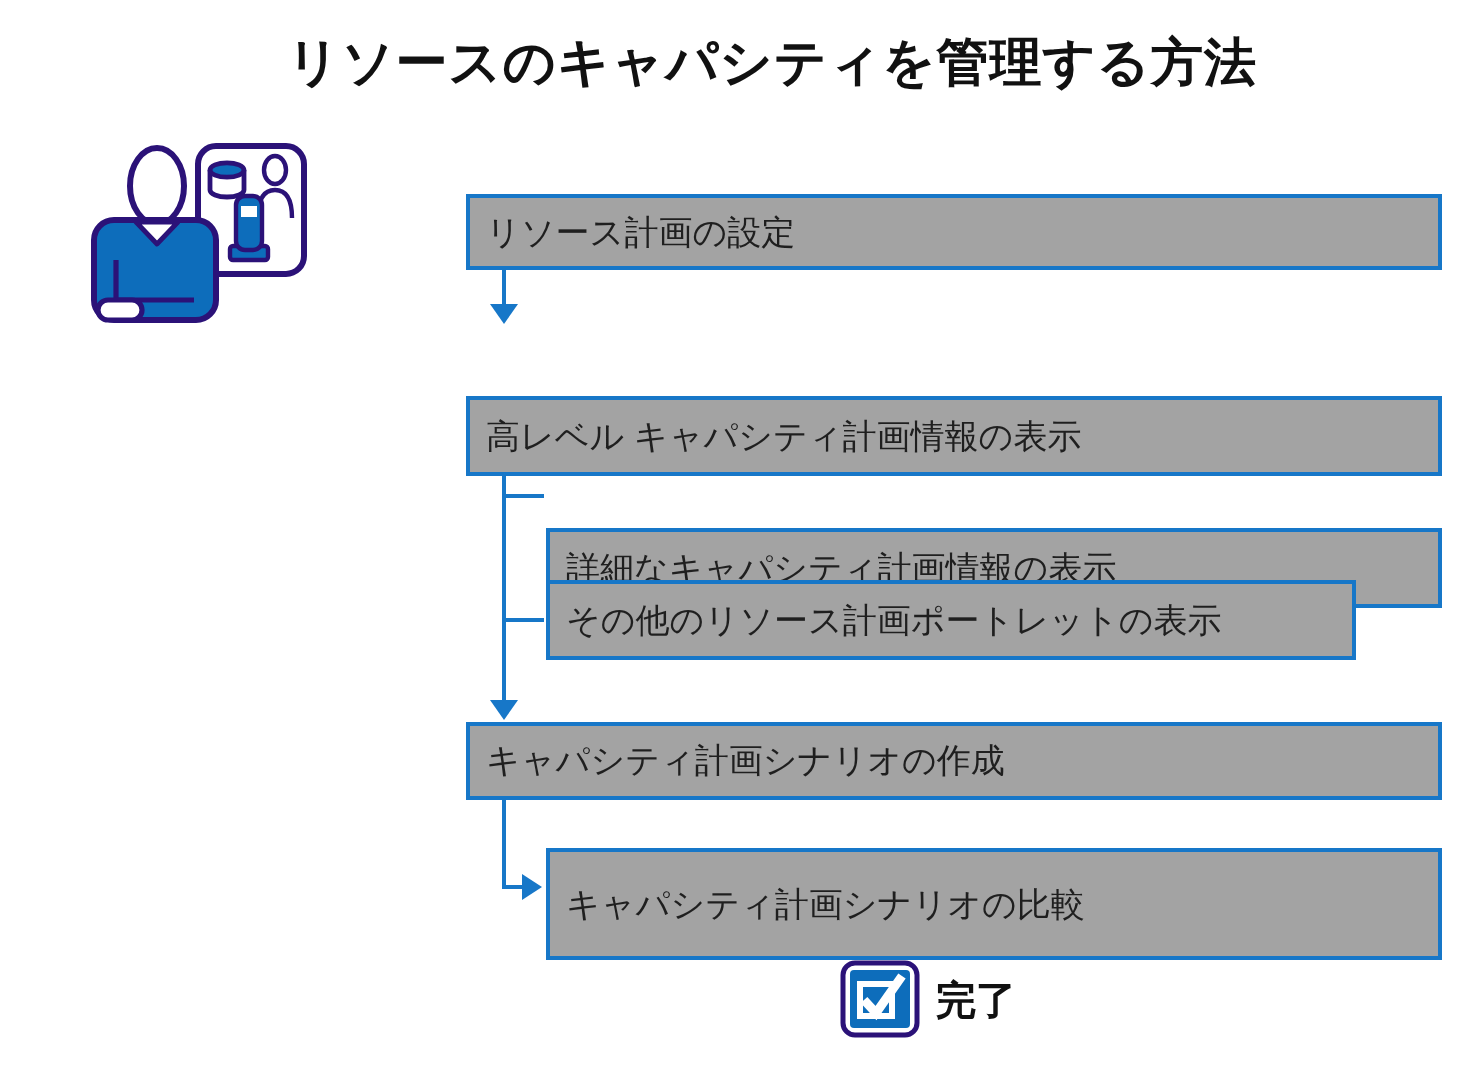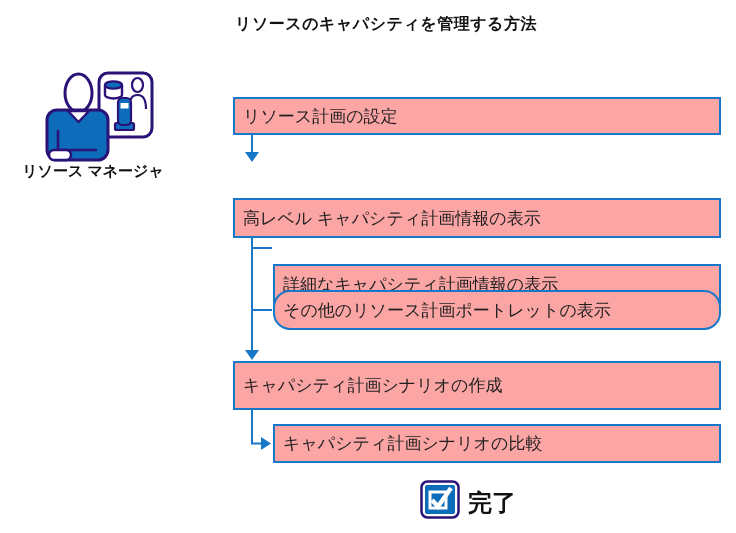--- a/index.html
+++ b/index.html
@@ -3,44 +3,44 @@
 <meta charset="utf-8">
 <style>
   html,body{margin:0;padding:0;background:#fff;}
   #canvas{
     position:relative;width:736px;height:533px;background:#fff;
     font-family:"Liberation Sans","DejaVu Sans",sans-serif;
     color:#1a1a1a;overflow:hidden;
   }
   .title{
     position:absolute;left:36px;top:14px;width:700px;
-    text-align:center;font-size:16px;font-weight:700;color:#111;
+    text-align:center;font-size:26px;font-weight:700;color:#111;
     letter-spacing:0.5px;
   }
   .actor-label{
     position:absolute;left:8px;top:162px;width:170px;
     text-align:center;font-size:15px;font-weight:700;color:#111;
   }
   .flow-box{
     position:absolute;box-sizing:border-box;
-    border:2px solid var(--box-border,#1777C8);background:#fca5a5;
+    border:2px solid var(--box-border,#1777C8);background:#a3a3a3;
     display:flex;align-items:center;padding-left:8px;
     font-size:17px;color:#1f1f1f;z-index:2;
   }
   #box-1{left:233px;top:97px;width:488px;height:38px;}
   #box-2{left:233px;top:163px;width:488px;height:40px;margin-top:35px;}
   #box-3{left:273px;top:228px;width:448px;height:40px;margin-top:36px;}
-  #box-4{left:273px;top:290px;width:448px;height:40px;border-radius:17px;}
-  #box-5{left:233px;top:361px;width:488px;height:49px;}
-  #box-6{left:273px;top:424px;width:448px;height:39px;}
+  #box-4{left:273px;top:290px;width:405px;height:40px;}
+  #box-5{left:233px;top:361px;width:488px;height:39px;}
+  #box-6{left:273px;top:424px;width:448px;height:56px;}
   #connector-layer{position:absolute;left:0;top:0;z-index:1;}
   #actor-icon{position:absolute;left:44px;top:68px;z-index:2;}
   #done-icon{position:absolute;left:420px;top:480px;z-index:2;}
   .done-label{
-    position:absolute;left:468px;top:487px;font-size:24px;
+    position:absolute;left:468px;top:487px;font-size:20px;
     font-weight:600;color:#111;z-index:2;
   }
 </style>
 </head>
 <body>
 
 <div id="canvas">
 
   <div class="title">リソースのキャパシティを管理する方法</div>
 
@@ -62,21 +62,20 @@
 
     <rect x="3" y="42" width="61" height="50" rx="10" fill="#0D6DBB" stroke="#2B1278" stroke-width="3"></rect>
 
     <path d="M24 43 L34.5 54 L45 43 Z" fill="#fff" stroke="#2B1278" stroke-width="2.4" stroke-linejoin="round"></path>
 
     <path d="M14 62 V82 H53" fill="none" stroke="#2B1278" stroke-width="2.6"></path>
 
     <rect x="5" y="82" width="22" height="10" rx="5" fill="#fff" stroke="#2B1278" stroke-width="2.6"></rect>
   </svg>
 
-  <div class="actor-label">リソース マネージャ</div>
 
   <svg id="connector-layer" width="736" height="533" viewBox="0 0 736 533">
     <g stroke="#1777C8" stroke-width="2" fill="#1777C8">
 
       <line x1="252" y1="135" x2="252" y2="153"></line>
       <polygon points="245,152 259,152 252,162" stroke="none"></polygon>
 
       <line x1="252" y1="203" x2="252" y2="351"></line>
       <polygon points="245,350 259,350 252,360" stroke="none"></polygon>
 

